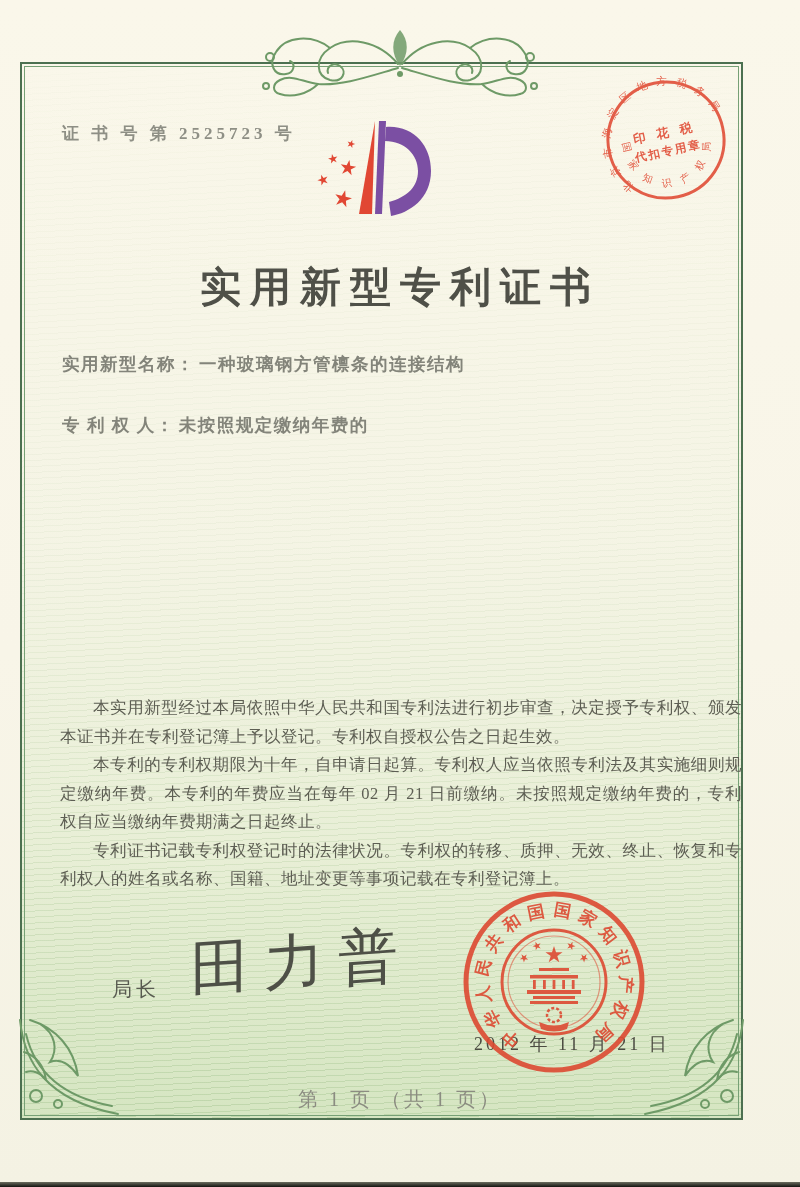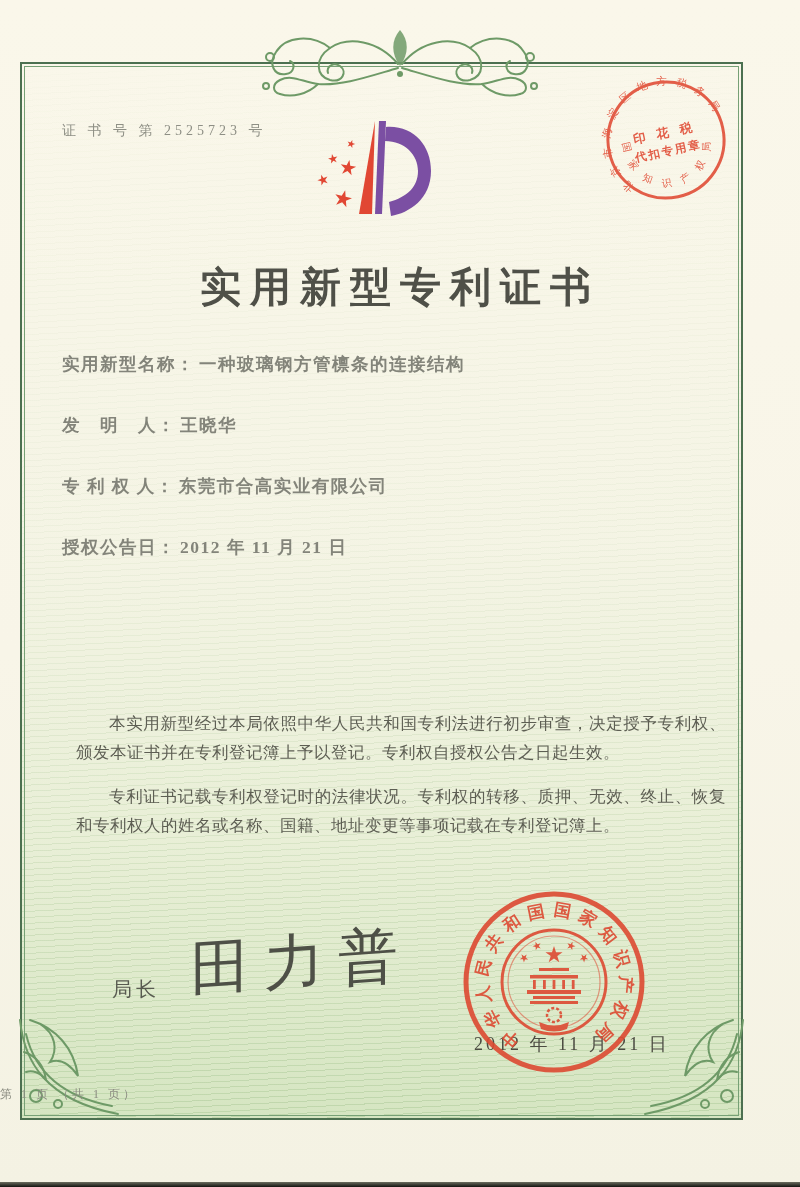--- a/index.html
+++ b/index.html
@@ -15,43 +15,43 @@
   .frame-inner{position:absolute;inset:2px;border:1px solid #76a075;}
   
   .frame .tint{position:absolute;inset:0;
     background:linear-gradient(180deg,rgba(240,243,224,0) 0%,rgba(233,240,217,0.25) 45%,rgba(222,235,203,0.6) 75%,rgba(210,228,190,0.9) 100%);}
   .frame .lines{position:absolute;inset:0;
     background:repeating-linear-gradient(177deg,rgba(120,168,100,0.28) 0px,rgba(120,168,100,0.28) 1px,transparent 1px,transparent 6px);
     -webkit-mask-image:linear-gradient(180deg,rgba(0,0,0,0.06) 0%,rgba(0,0,0,0.2) 45%,rgba(0,0,0,0.85) 100%);
     mask-image:linear-gradient(180deg,rgba(0,0,0,0.06) 0%,rgba(0,0,0,0.2) 45%,rgba(0,0,0,0.85) 100%);}
   .ornament{position:absolute;pointer-events:none;}
   
-  .cert-no{position:absolute;left:62px;top:122px;font-size:14px;letter-spacing:4px;color:#8e8f85;}
+  .cert-no{position:absolute;left:62px;top:122px;font-size:17px;letter-spacing:4px;color:#8e8f85;font-weight:bold;}
   .tax-stamp{position:absolute;left:600px;top:74px;width:132px;height:132px;transform:rotate(-12deg);opacity:.88;}
   .logo{position:absolute;left:295px;top:116px;width:220px;height:132px;}
   .title{position:absolute;left:0;top:260px;width:100%;text-align:center;margin:0;
     font-size:41px;font-weight:600;letter-spacing:9px;color:#4f5048;}
   
   .fields{position:absolute;left:62px;top:352px;width:660px;font-weight:bold;}
   .field-row{height:22px;margin-bottom:39px;font-size:17.5px;color:#83847a;letter-spacing:1.5px;white-space:nowrap;}
   .field-row .val{margin-left:4px;}
   
   .body-text{position:absolute;left:60px;top:694px;width:682px;color:#5d5e53;}
-  .body-text p{margin:16px;font-size:16.5px;line-height:28.5px;text-indent:2em;letter-spacing:0.5px;text-align:justify;}
+  .body-text p{margin:0;font-size:16.5px;line-height:28.5px;text-indent:2em;letter-spacing:0.5px;text-align:justify;}
   
   .sig-row{position:absolute;left:108px;top:928px;width:330px;height:110px;}
   .sig-label{position:absolute;left:4px;top:48px;font-size:20px;letter-spacing:4px;color:#585a50;}
   .sig-name{position:absolute;left:82px;top:-6px;font-size:60px;color:#4e5047;letter-spacing:14px;
     transform:rotate(-4deg) skewX(-4deg);font-weight:500;}
   
   .seal-date{position:absolute;left:474px;top:1032px;font-size:18px;letter-spacing:3px;color:#4c4c42;z-index:1;}
   .official-seal{position:absolute;left:458px;top:886px;width:192px;height:192px;opacity:.9;z-index:2;}
   
-  .footer{position:absolute;left:0;top:1086px;width:100%;
-    font-size:12px;letter-spacing:3px;color:#8b8c81;}
+  .footer{position:absolute;left:0;top:1086px;width:100%;text-align:center;
+    font-size:20px;letter-spacing:3px;color:#8b8c81;}
   .photo-edge{position:absolute;left:0;right:0;bottom:0;height:5px;
     background:linear-gradient(180deg,#6b6d5e,#141410);}
   text{font-family:"Liberation Serif","DejaVu Serif",serif;}
 </style>
 </head>
 <body>
 
 <div class="page">
 
   <div class="frame">
@@ -131,32 +131,27 @@
     </g>
   </svg>
 
   <h1 class="title">实用新型专利证书</h1>
 
   <div class="fields">
     <div class="field-row">
       <span>实用新型名称：</span><span class="val">一种玻璃钢方管檩条的连接结构</span>
     </div>
     <div class="field-row">
-      <span>发　明　人：</span><span class="val">王晓华</span>
-    </div>
-    <div class="field-row">
-      <span>专 利 权 人：</span><span class="val">东莞市合高实业有限公司</span>
-    </div>
-    <div class="field-row">
-      <span>授权公告日：</span><span class="val">2012 年 11 月 21 日</span>
+      <span>专 利 权 人：</span><span class="val">未按照规定缴纳年费的</span>
     </div>
   </div>
 
   <div class="body-text">
     <p>本实用新型经过本局依照中华人民共和国专利法进行初步审查，决定授予专利权、颁发本证书并在专利登记簿上予以登记。专利权自授权公告之日起生效。</p>
+    <p>本专利的专利权期限为十年，自申请日起算。专利权人应当依照专利法及其实施细则规定缴纳年费。本专利的年费应当在每年 02 月 21 日前缴纳。未按照规定缴纳年费的，专利权自应当缴纳年费期满之日起终止。</p>
     <p>专利证书记载专利权登记时的法律状况。专利权的转移、质押、无效、终止、恢复和专利权人的姓名或名称、国籍、地址变更等事项记载在专利登记簿上。</p>
   </div>
 
   <div class="sig-row">
     <span class="sig-label">局长</span>
     <span class="sig-name">田力普</span>
   </div>
 
   <div class="seal-date">2012 年 11 月 21 日</div>
 

